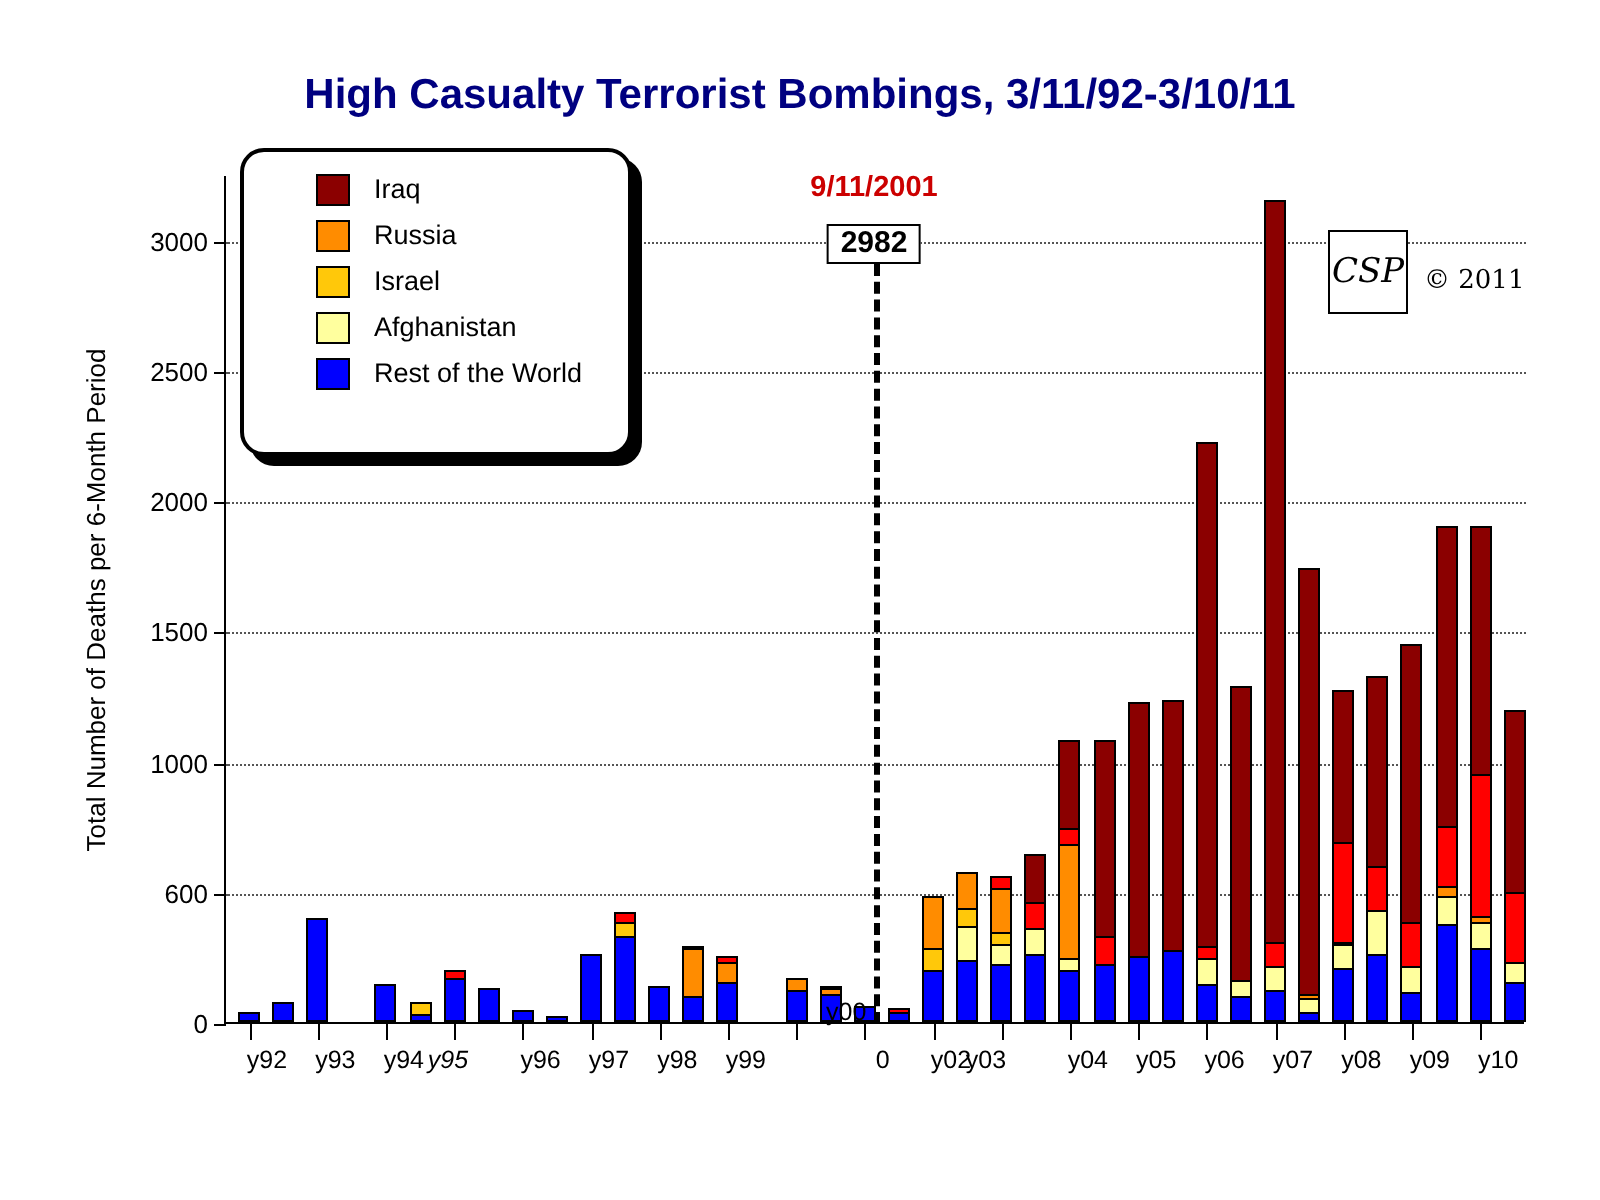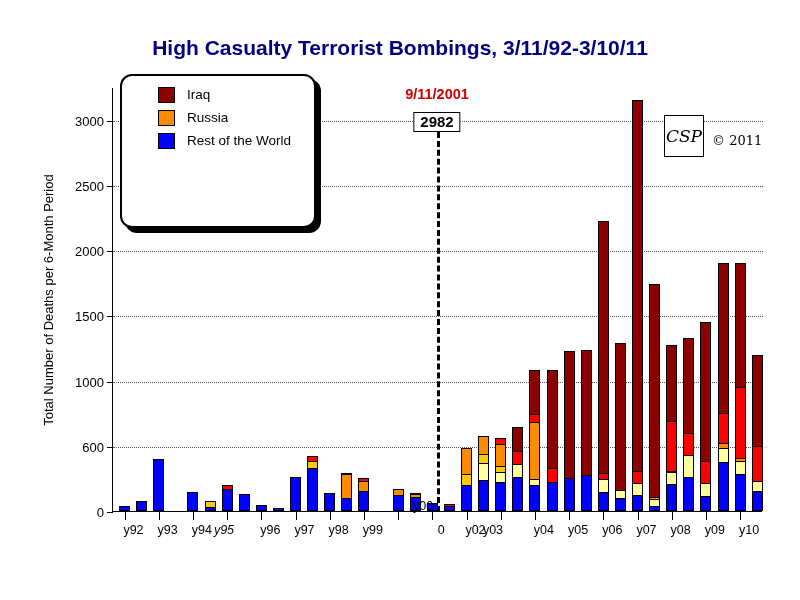--- a/index.html
+++ b/index.html
@@ -457,20 +457,28 @@
   <div class="legend-box" id="legend-box">
       <div class="legend-row">
         <div class="legend-swatch" style="background: rgb(139, 0, 0);"></div>
         <div class="legend-label">Iraq</div>
       </div>
       <div class="legend-row">
         <div class="legend-swatch" style="background: rgb(255, 140, 0);"></div>
         <div class="legend-label">Russia</div>
       </div>
       <div class="legend-row">
+        <div class="legend-swatch" style="background: rgb(255, 200, 10);"></div>
+        <div class="legend-label">Israel</div>
+      </div>
+      <div class="legend-row">
+        <div class="legend-swatch" style="background: rgb(255, 255, 158);"></div>
+        <div class="legend-label">Afghanistan</div>
+      </div>
+      <div class="legend-row">
         <div class="legend-swatch" style="background: rgb(0, 0, 255);"></div>
         <div class="legend-label">Rest of the World</div>
       </div>
     </div>
 
   <div class="nine-eleven-line"></div>
   <div class="nine-eleven-date">9/11/2001</div>
   <div class="nine-eleven-count">2982</div>
 
   <div class="csp-logo">

